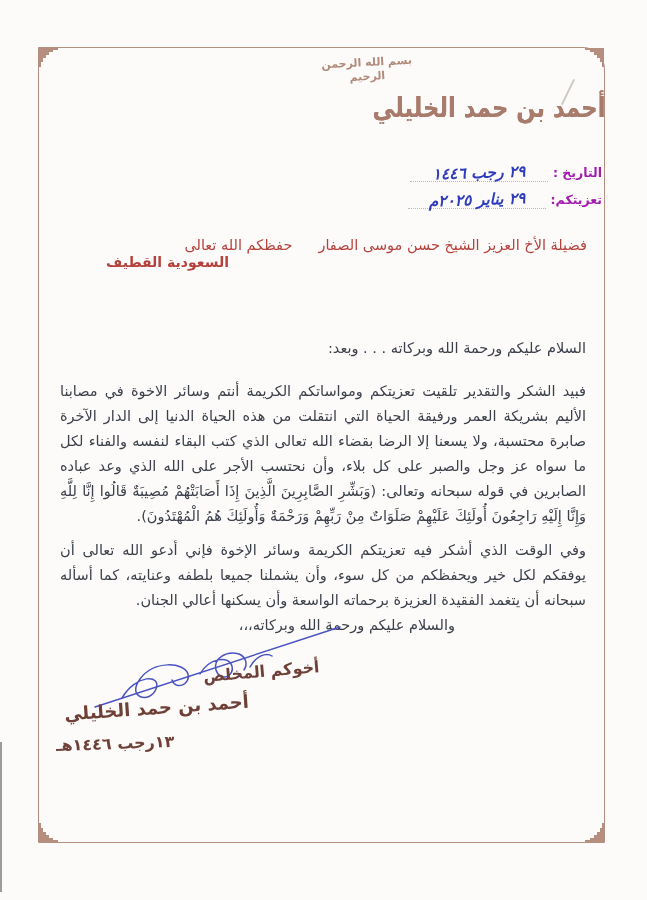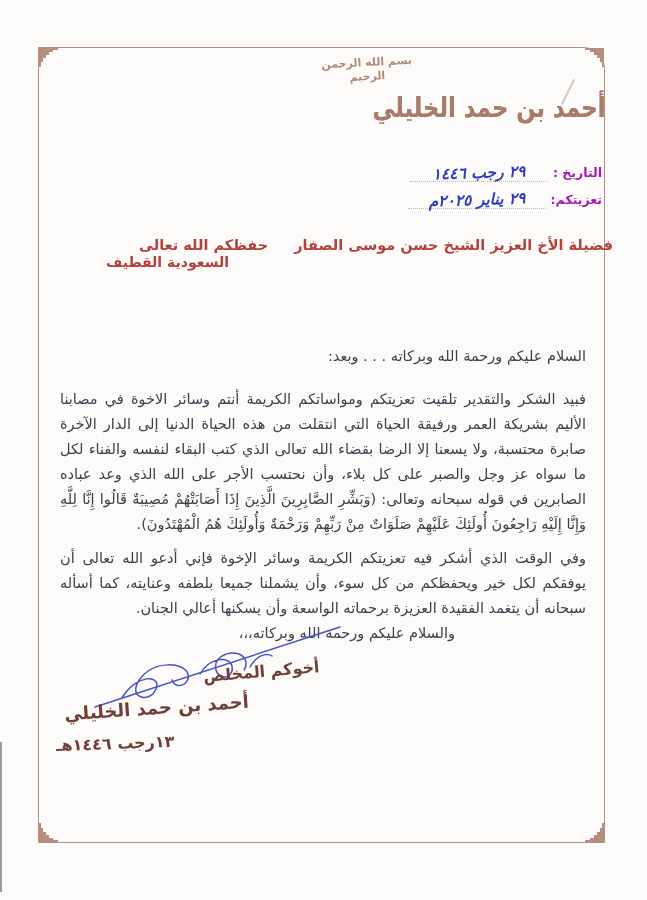--- a/index.html
+++ b/index.html
@@ -45,32 +45,32 @@
   .date-label{color:#a21caf;font-size:12.5px;font-weight:bold;white-space:nowrap;padding-bottom:2px;}
   .dotline{position:relative;width:138px;border-bottom:1.6px dotted #c2b8b0;height:24px;}
   .hand{
     position:absolute;bottom:-1px;left:2px;right:2px;text-align:center;
     color:#2f3cbc;font-size:15.5px;font-style:italic;font-weight:bold;
     transform:rotate(-2deg);white-space:nowrap;letter-spacing:.5px;direction:rtl;
   }
 
   
   .addressee-line1{
-    position:absolute;right:34px;top:237px;direction:rtl;white-space:nowrap;
-    color:#b5413c;font-size:14.5px;font-weight:bold;
+    position:absolute;right:60px;top:237px;direction:rtl;white-space:nowrap;
+    color:#b5413c;font-size:14.5px;font-weight:normal;
   }
   .addressee-gap{display:inline-block;width:26px;}
   .addressee-line2{
     position:absolute;left:106px;top:254px;direction:rtl;white-space:nowrap;
     color:#b5413c;font-size:14px;font-weight:bold;
   }
 
   
   .body-text{
-    position:absolute;left:60px;top:344px;width:526px;direction:rtl;
+    position:absolute;left:60px;top:336px;width:526px;direction:rtl;
     color:#3b404b;font-size:14.5px;line-height:25px;
   }
   .salutation{text-align:right;}
   .para{text-align:justify;text-justify:inter-word;margin-top:18px;}
   .para.p2{margin-top:9px;}
   .closing{margin-right:131px;text-align:right;white-space:nowrap;}
 
   
   .sig-title{
     position:absolute;left:203px;top:662px;direction:rtl;white-space:nowrap;

